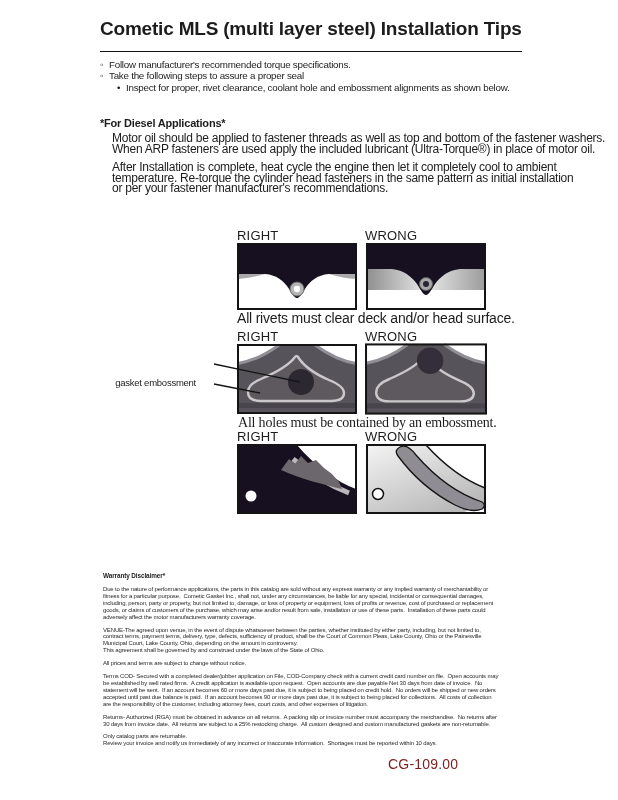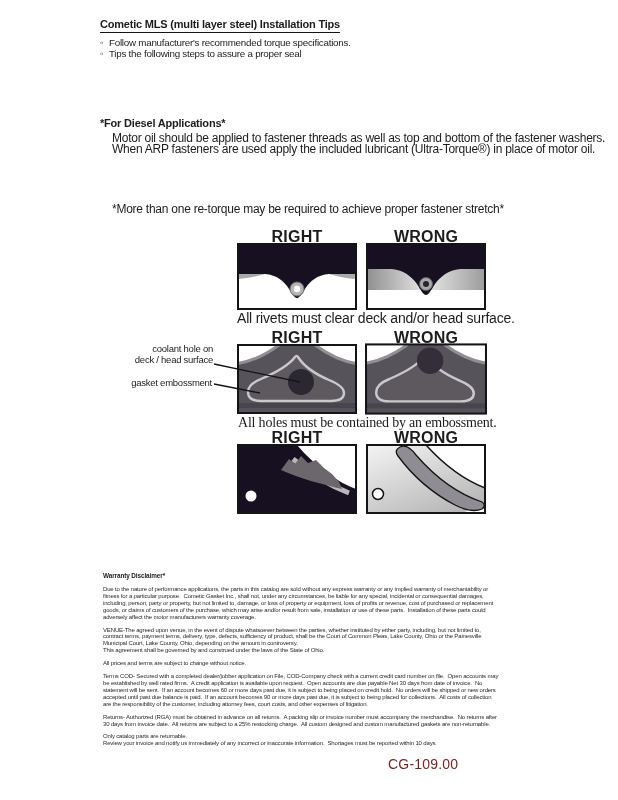--- a/index.html
+++ b/index.html
@@ -2,56 +2,59 @@
 <html><head>
 <meta charset="utf-8">
 <style>
   html,body{margin:0;padding:0;background:#e8e8e8;}
   .page{
     position:relative;width:618px;height:800px;background:#ffffff;
     font-family:"Liberation Sans","DejaVu Sans",sans-serif;color:#1c1c1c;overflow:hidden;
   }
   .abs{position:absolute;}
   .title{
-    left:100px;top:18px;font-size:11px;font-weight:bold;letter-spacing:-0.2px;
-    border-bottom:1.6px solid #141414;padding-bottom:2px;
+    left:100px;top:18px;font-size:19px;font-weight:bold;letter-spacing:-0.2px;
+    border-bottom:1.6px solid #141414;padding-bottom:11px;
   }
   .body-txt{font-size:12px;letter-spacing:-0.25px;line-height:10.6px;white-space:pre;margin-left:12px;}
-  .bullets{left:100px;top:37px;}
+  .bullets{left:100px;top:59px;}
   .bullet-row{position:relative;padding-left:9px;font-size:9.8px;letter-spacing:-0.25px;line-height:11.3px;white-space:pre;}
   .bullet-row::before{content:"◦";position:absolute;left:0;top:0;font-size:9.8px;}
   .sub{margin-left:17px;}
   .sub::before{content:"•";}
   .bold-head{font-weight:bold;font-size:11px;letter-spacing:-0.2px;}
-  .hdr{font-weight:bold;font-size:16px;letter-spacing:0.2px;text-align:center;}
+  .hdr{font-weight:normal;font-size:13px;letter-spacing:0.2px;text-align:left;}
   .caption{font-size:14px;letter-spacing:-0.2px;line-height:11.5px;white-space:pre-line;}
   .d2label{font-size:9.5px;letter-spacing:-0.25px;line-height:10.5px;text-align:right;white-space:pre-line;width:110px;}
   .smallprint{font-size:6px;letter-spacing:-0.15px;line-height:6.9px;white-space:pre;color:#2a2a2a;}
   .sp-block{margin-bottom:6px;}
   .sp-head{font-size:6.4px;font-weight:bold;margin-bottom:7px;letter-spacing:-0.1px;}
   .pagenum{font-size:14px;letter-spacing:0.2px;color:#7f1d1d;}
   svg{display:block;}
   .overlay{pointer-events:none;}
 </style>
 </head>
 <body>
 
 <div class="page">
 
   <div class="abs title">Cometic MLS (multi layer steel) Installation Tips</div>
 
   <div class="abs bullets">
     <div class="bullet-row">Follow manufacturer's recommended torque specifications.</div>
-    <div class="bullet-row">Tips the following steps to assure a proper seal</div>
+    <div class="bullet-row">Take the following steps to assure a proper seal</div>
+    <div class="bullet-row sub">Inspect for proper, rivet clearance, coolant hole and embossment alignments as shown below.</div>
   </div>
 
   <div class="abs bold-head" style="left:100px;top:117px;">*For Diesel Applications*</div>
   <div class="abs body-txt" style="left:100px;top:133px;">Motor oil should be applied to fastener threads as well as top and bottom of the fastener washers.
 When ARP fasteners are used apply the included lubricant (Ultra-Torque®) in place of motor oil.</div>
-  <div class="abs body-txt" style="left:100px;top:204px;">*More than one re-torque may be required to achieve proper fastener stretch*</div>
+  <div class="abs body-txt" style="left:100px;top:162px;">After Installation is complete, heat cycle the engine then let it completely cool to ambient
+temperature. Re-torque the cylinder head fasteners in the same pattern as initial installation
+or per your fastener manufacturer's recommendations.</div>
 
   <div class="abs hdr" style="left:237px;top:228px;width:120px;">RIGHT</div>
   <div class="abs hdr" style="left:365px;top:228px;width:122px;">WRONG</div>
 
   <svg class="abs" style="left:237px;top:243px;" width="120" height="67" viewBox="0 0 120 67">
     <rect x="1" y="1" width="118" height="65" fill="#ffffff"></rect>
     <path d="M1,31 L28,31 C18,34 9,35.5 1,36 Z" fill="#a9a9a9"></path>
     <path d="M119,31 L92,31 C102,34 111,35.5 119,36 Z" fill="#a9a9a9"></path>
     <path d="M1,1 H119 V31 H92 C80,32 73,38 68,46 C64,52.5 62,55 60,55 C58,55 56,52.5 52,46 C47,38 40,32 28,31 H1 Z" fill="#171020"></path>
     <circle cx="60" cy="46" r="7" fill="#b5b5b5" stroke="#6e6e6e" stroke-width="1"></circle>
@@ -73,23 +76,21 @@
     <circle cx="60" cy="41" r="6.5" fill="#a8a8a8" stroke="#5c5c5c" stroke-width="1"></circle>
     <circle cx="60" cy="41" r="3" fill="#2a2430"></circle>
     <rect x="1" y="1" width="118" height="65" fill="none" stroke="#141414" stroke-width="2"></rect>
   </svg>
 
   <div class="abs caption" style="left:237px;top:313px;">All rivets must clear deck and/or head surface.</div>
 
   <div class="abs hdr" style="left:237px;top:329px;width:120px;">RIGHT</div>
   <div class="abs hdr" style="left:365px;top:329px;width:122px;">WRONG</div>
 
-  <div class="abs d2label" style="left:103px;top:344px;">coolant hole on
-deck / head surface</div>
-  <div class="abs d2label" style="left:102px;top:378px;">gasket embossment</div>
+  <div class="abs d2label" style="left:86px;top:378px;">gasket embossment</div>
 
   <svg class="abs" style="left:237px;top:343px;" width="120" height="72" viewBox="0 0 120 70">
     <rect x="1" y="1" width="118" height="68" fill="#57535a"></rect>
     <rect x="1" y="59" width="118" height="5" fill="#48454c"></rect>
     <path d="M1,1 H42 C27,12 13,17.5 1,19.5 Z" fill="#ffffff"></path>
     <path d="M42,1 C27,12 13,17.5 1,19.5" fill="none" stroke="#918e95" stroke-width="3"></path>
     <path d="M119,1 H78 C93,12 107,17.5 119,19.5 Z" fill="#ffffff"></path>
     <path d="M78,1 C93,12 107,17.5 119,19.5" fill="none" stroke="#918e95" stroke-width="3"></path>
     <path d="M58,13 C52,21 38,29 24,35 C14,39 11,43 11,48 C11,54 15,57 24,57 L94,57 C103,57 107,54 107,49 C107,44 102,40 92,36 C78,30 66,21 61,13 C60,11.5 59,11.5 58,13 Z" fill="#5d595f" stroke="#cac8cc" stroke-width="2.4"></path>
     <circle cx="64" cy="38" r="13" fill="#2c2832"></circle>

